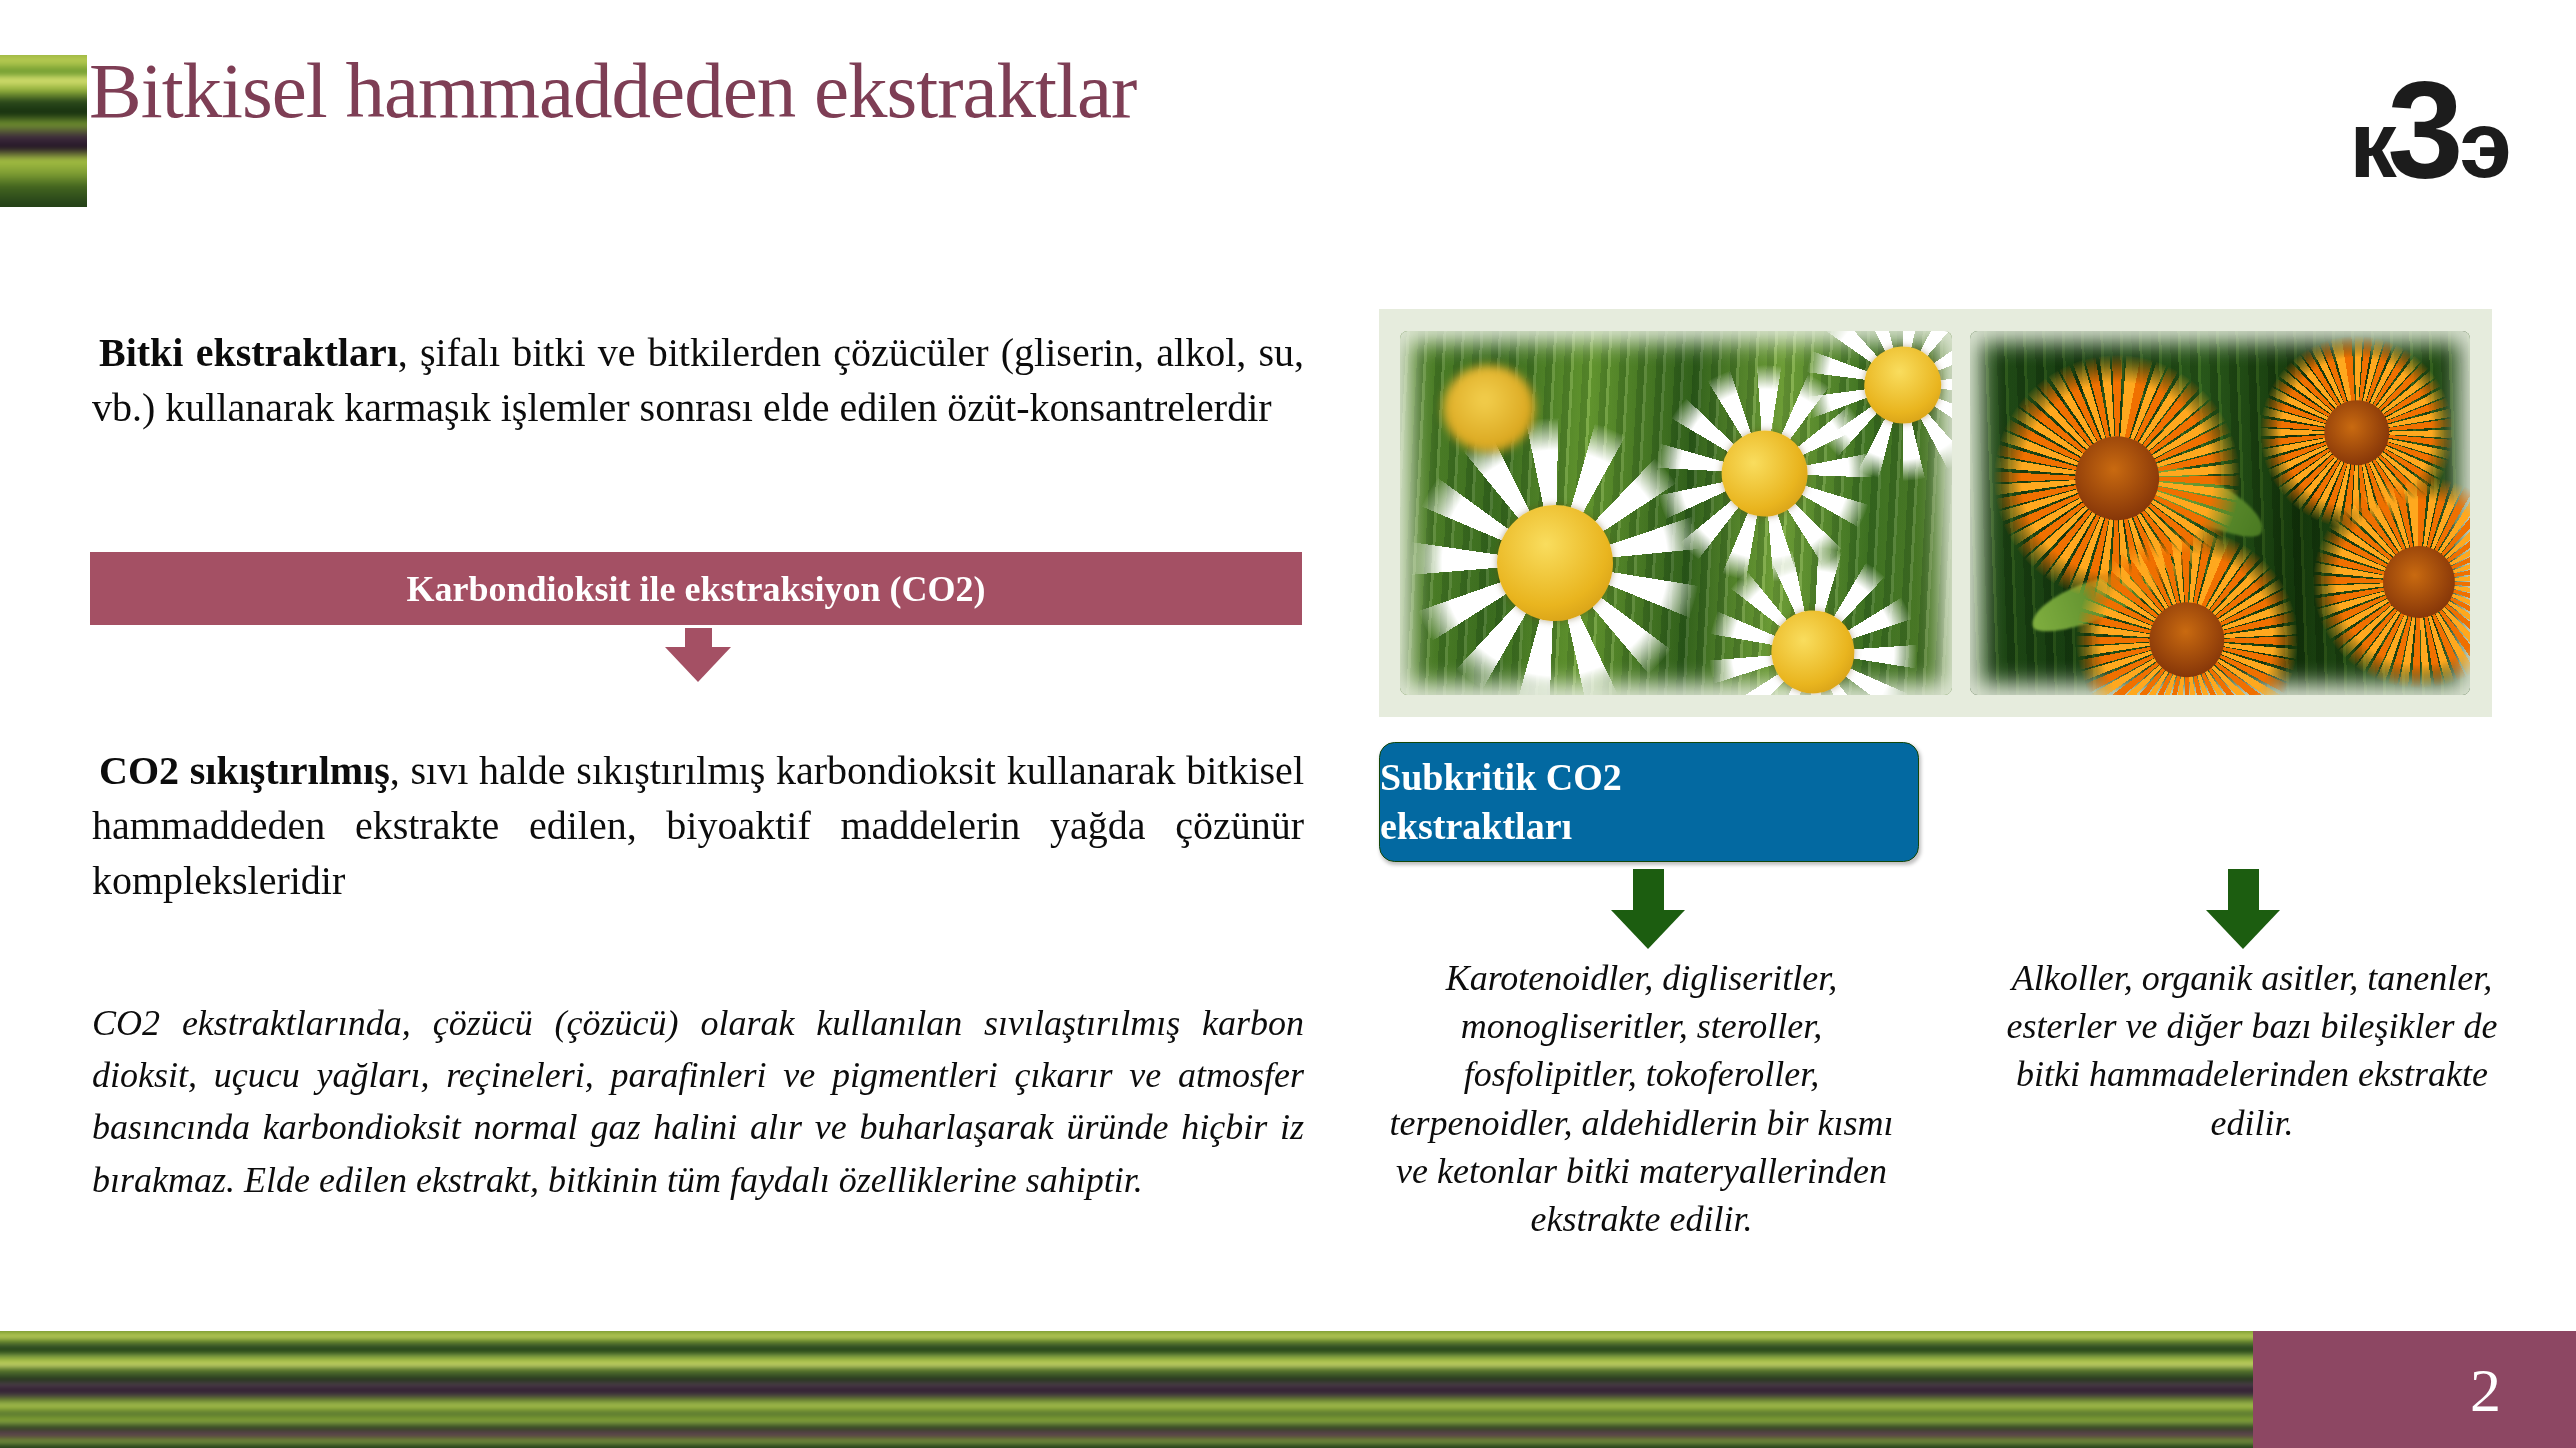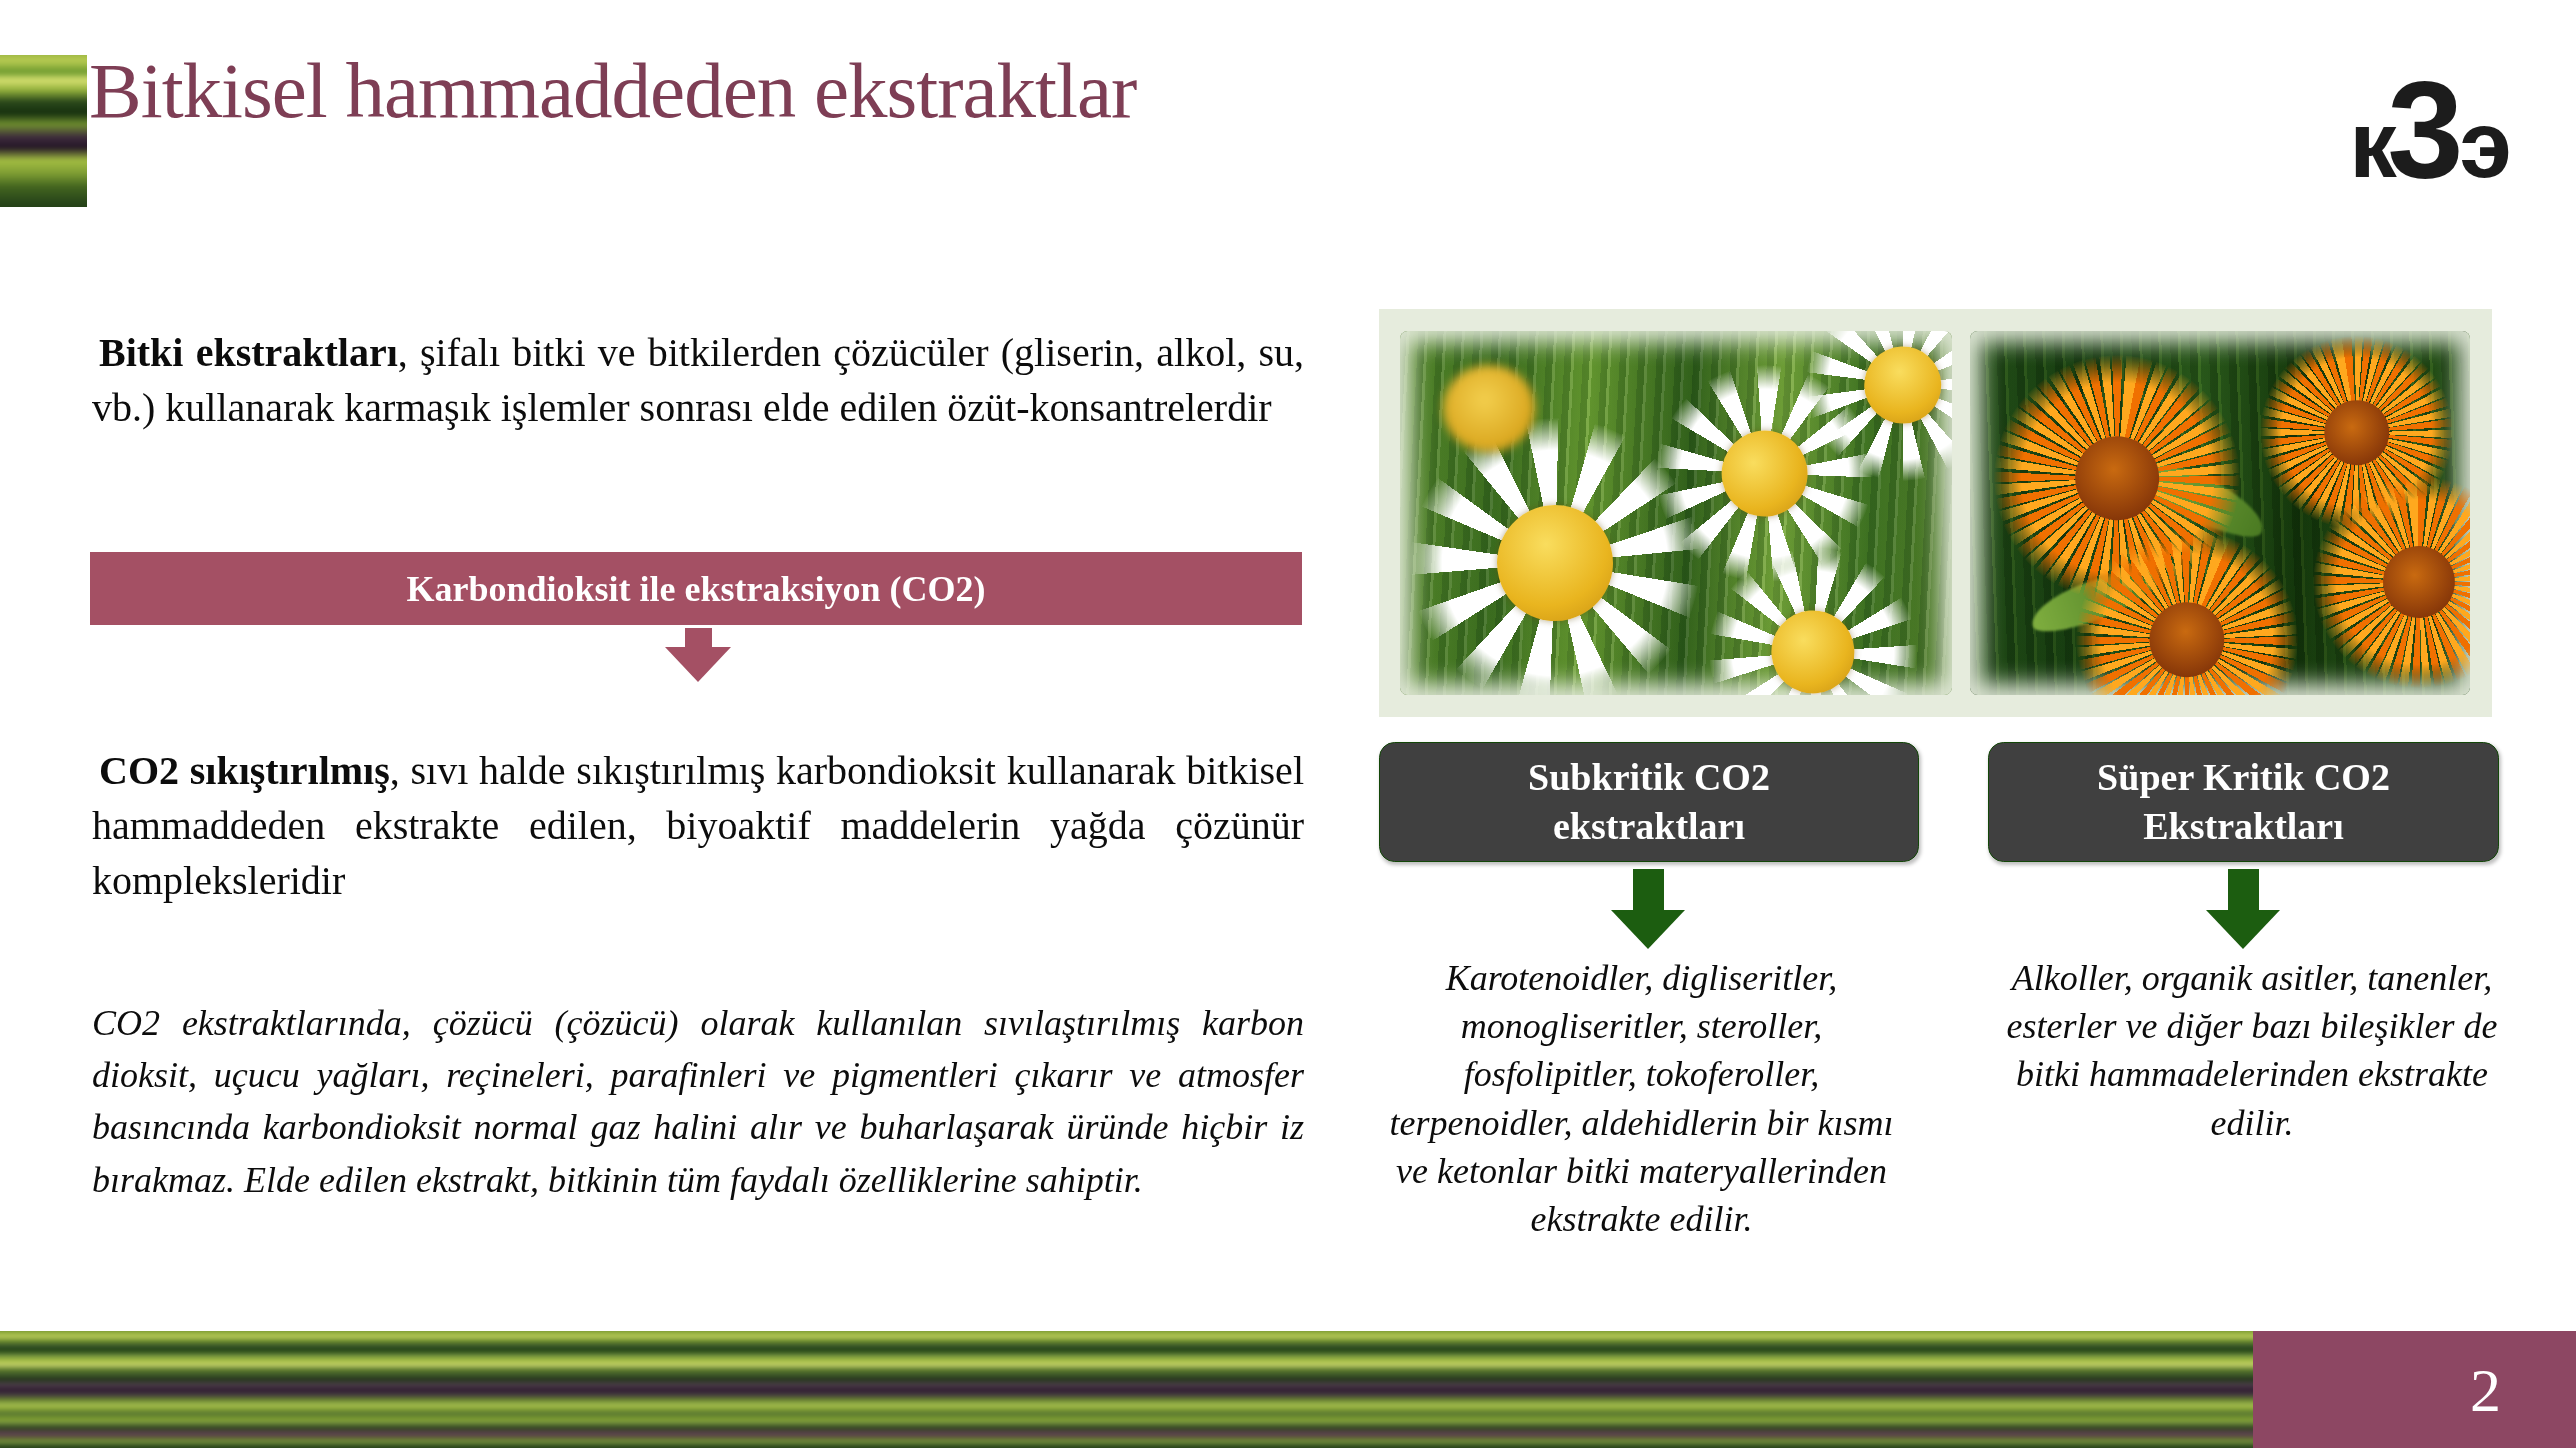--- a/index.html
+++ b/index.html
@@ -60,22 +60,22 @@
      box-shadow:0 0 7.7px rgba(90,70,0,.45);}
   .cal .petals{background:
      repeating-conic-gradient(from 0deg,#ffa81e 0deg 5deg,rgba(255,168,30,0) 5deg 12.8deg),
      repeating-conic-gradient(from 6deg,#f07000 0deg 5deg,rgba(240,112,0,0) 5deg 12.8deg);}
   .cal .center{position:absolute;left:50%;top:50%;width:34%;height:34%;transform:translate(-50%,-50%);
      border-radius:50%;background:radial-gradient(circle at 45% 40%,#c96a10,#93400a 60%,#6e2606);}
   .bud{position:absolute;border-radius:50%;filter:blur(4.8px);
      background:radial-gradient(circle at 45% 40%,#f3cf4e,#d9a51d 70%,rgba(150,120,20,0));}
   .leaf{position:absolute;background:linear-gradient(90deg,#7fae3f,#4a7a22);border-radius:50% 50% 50% 50%/60% 60% 40% 40%;filter:blur(1px);}
 
-  .gbtn{position:absolute;top:742px;height:118px;background:#404040;border:1.9px solid #134708;border-radius:15.5px;
-        box-shadow:1.9px 2.9px 3.9px rgba(0,0,0,.25);display:flex;flex-direction:column;align-items:center;justify-content:center;}
+  .gbtn{position:absolute;top:742px;height:118px;background:#0369a1;border:1.9px solid #134708;border-radius:15.5px;
+        box-shadow:1.9px 2.9px 3.9px rgba(0,0,0,.25);display:flex;flex-direction:column;justify-content:center;}
   .gbtn span{color:#ffffff;font-weight:bold;font-size:38px;line-height:1.28;}
   .gbtn-left{left:1379px;width:538px;}
   .gbtn-right{left:1988px;width:509px;}
   .arrow-green .stem{width:31px;height:41px;background:#1C5D10;}
   .arrow-green .head{border-left:37px solid transparent;border-right:37px solid transparent;border-top:39px solid #1C5D10;}
   .arrow-g1{left:1611px;top:869px;}
   .arrow-g2{left:2206px;top:869px;}
 
   .caption{position:absolute;top:954px;text-align:center;font-style:italic;font-size:36px;line-height:1.34;color:#0c0c0c;}
   .caption-left{left:1373px;width:537px;}
@@ -163,24 +163,20 @@
         <div class="petals"></div>
           <div class="center"></div>
       </div>
     </div>
   </div>
 
   <div class="gbtn gbtn-left">
     <span>Subkritik CO2</span>
     <span>ekstraktları</span>
   </div>
-  <div class="gbtn gbtn-right">
-    <span>Süper Kritik CO2</span>
-    <span>Ekstraktları</span>
-  </div>
 
   <div class="arrow arrow-green arrow-g1">
     <div class="stem"></div>
     <div class="head"></div>
   </div>
   <div class="arrow arrow-green arrow-g2">
     <div class="stem"></div>
     <div class="head"></div>
   </div>
 

